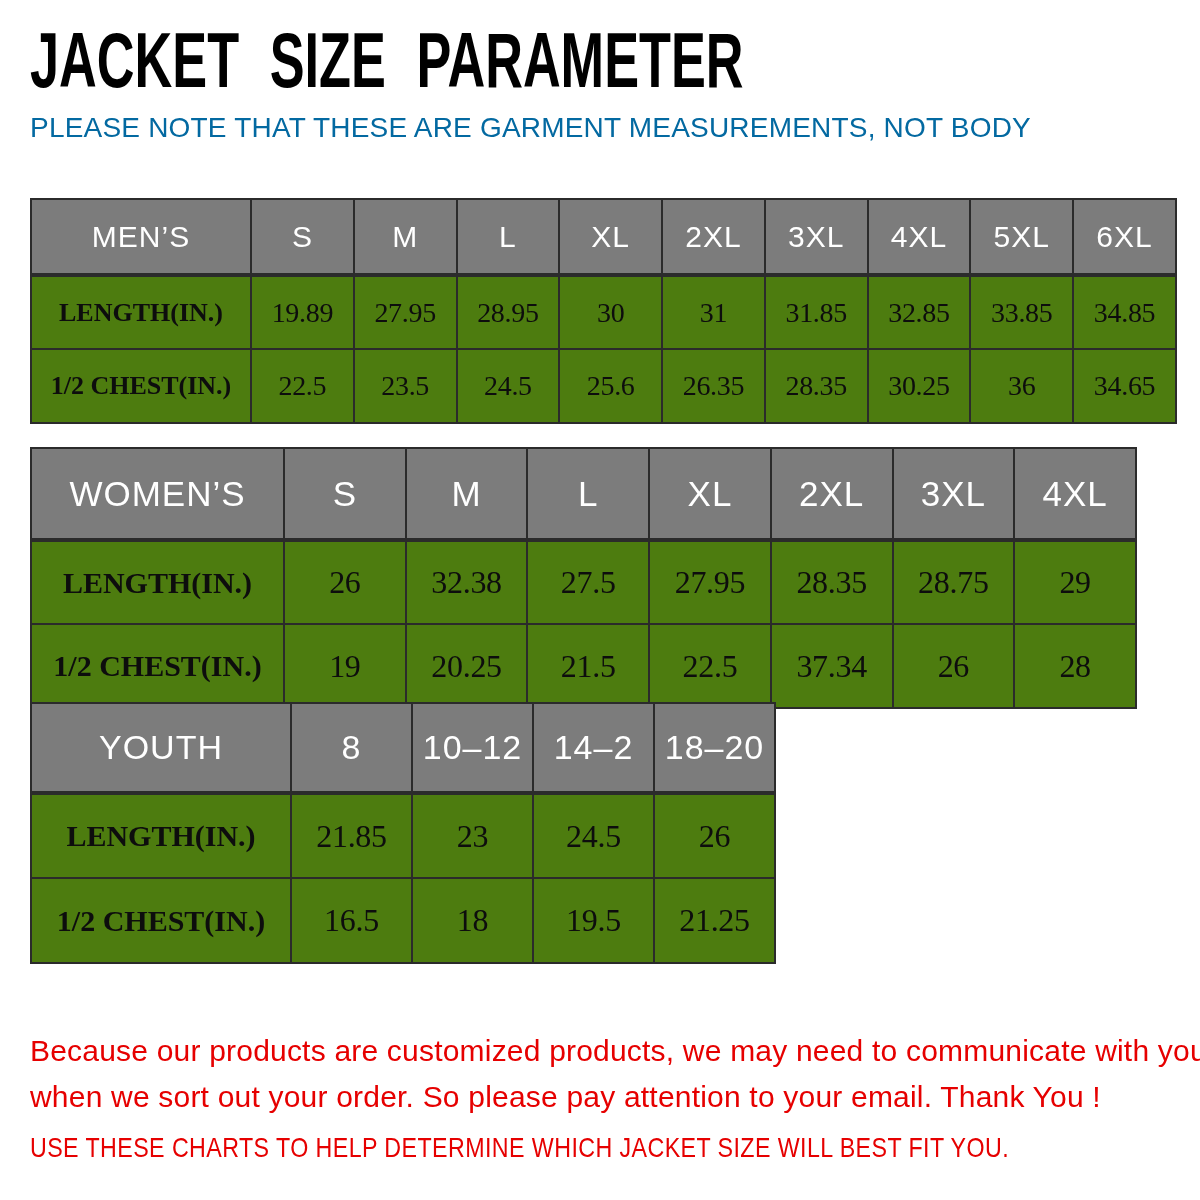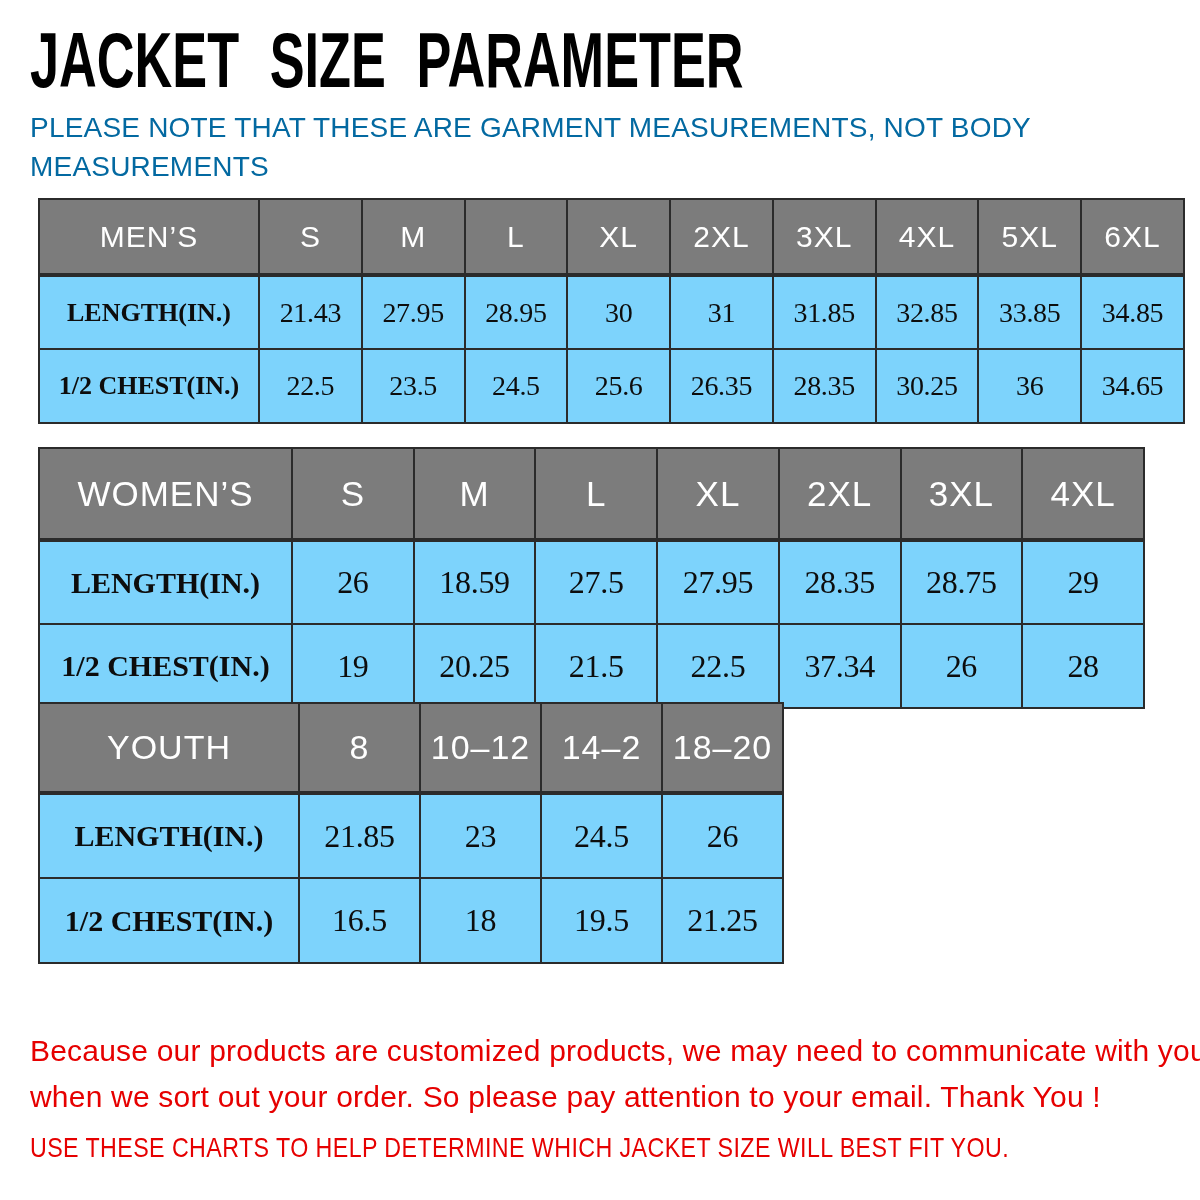--- a/index.html
+++ b/index.html
@@ -32,22 +32,21 @@
   .note span { display:block; }
 
   
   .size-table-host { position:absolute; left:30px; }
   #table-mens   { top:198px; }
   #table-womens { top:447px; }
   #table-youth  { top:702px; }
 
   table.size-grid {
     border-collapse:collapse; table-layout:fixed;
-    background:#7dd3fc;
-    margin-left:8px;
+    background:#4d7c0f;
   }
   table.size-grid th, table.size-grid td {
     border:2px solid #2b2b2b;
     text-align:center; vertical-align:middle;
     padding:0; overflow:hidden;
   }
   table.size-grid th {
     background:#7c7c7c; color:#ffffff;
     font-weight:500; letter-spacing:1px;
     border-bottom-width:4px;
@@ -97,41 +96,40 @@
     letter-spacing:0.5px;
   }
 </style>
 </head>
 <body>
 
 <h1 class="page-title">JACKET SIZE PARAMETER</h1>
 
 <p class="note">
   <span>PLEASE NOTE THAT THESE ARE GARMENT MEASUREMENTS, NOT BODY</span>
-  <span>MEASUREMENTS</span>
 </p>
 
 <div class="size-table-host" id="table-mens">
     <table class="size-grid mens-grid">
       <tbody>
         <tr>
           <th class="label-col">MEN’S</th>
           <th>S</th>
           <th>M</th>
           <th>L</th>
           <th>XL</th>
           <th>2XL</th>
           <th>3XL</th>
           <th>4XL</th>
           <th>5XL</th>
           <th>6XL</th>
         </tr>
         <tr>
           <td class="row-label">LENGTH(IN.)</td>
-          <td>21.43</td>
+          <td>19.89</td>
           <td>27.95</td>
           <td>28.95</td>
           <td>30</td>
           <td>31</td>
           <td>31.85</td>
           <td>32.85</td>
           <td>33.85</td>
           <td>34.85</td>
         </tr>
         <tr>
@@ -159,21 +157,21 @@
           <th>M</th>
           <th>L</th>
           <th>XL</th>
           <th>2XL</th>
           <th>3XL</th>
           <th>4XL</th>
         </tr>
         <tr>
           <td class="row-label">LENGTH(IN.)</td>
           <td>26</td>
-          <td>18.59</td>
+          <td>32.38</td>
           <td>27.5</td>
           <td>27.95</td>
           <td>28.35</td>
           <td>28.75</td>
           <td>29</td>
         </tr>
         <tr>
           <td class="row-label">1/2 CHEST(IN.)</td>
           <td>19</td>
           <td>20.25</td>

